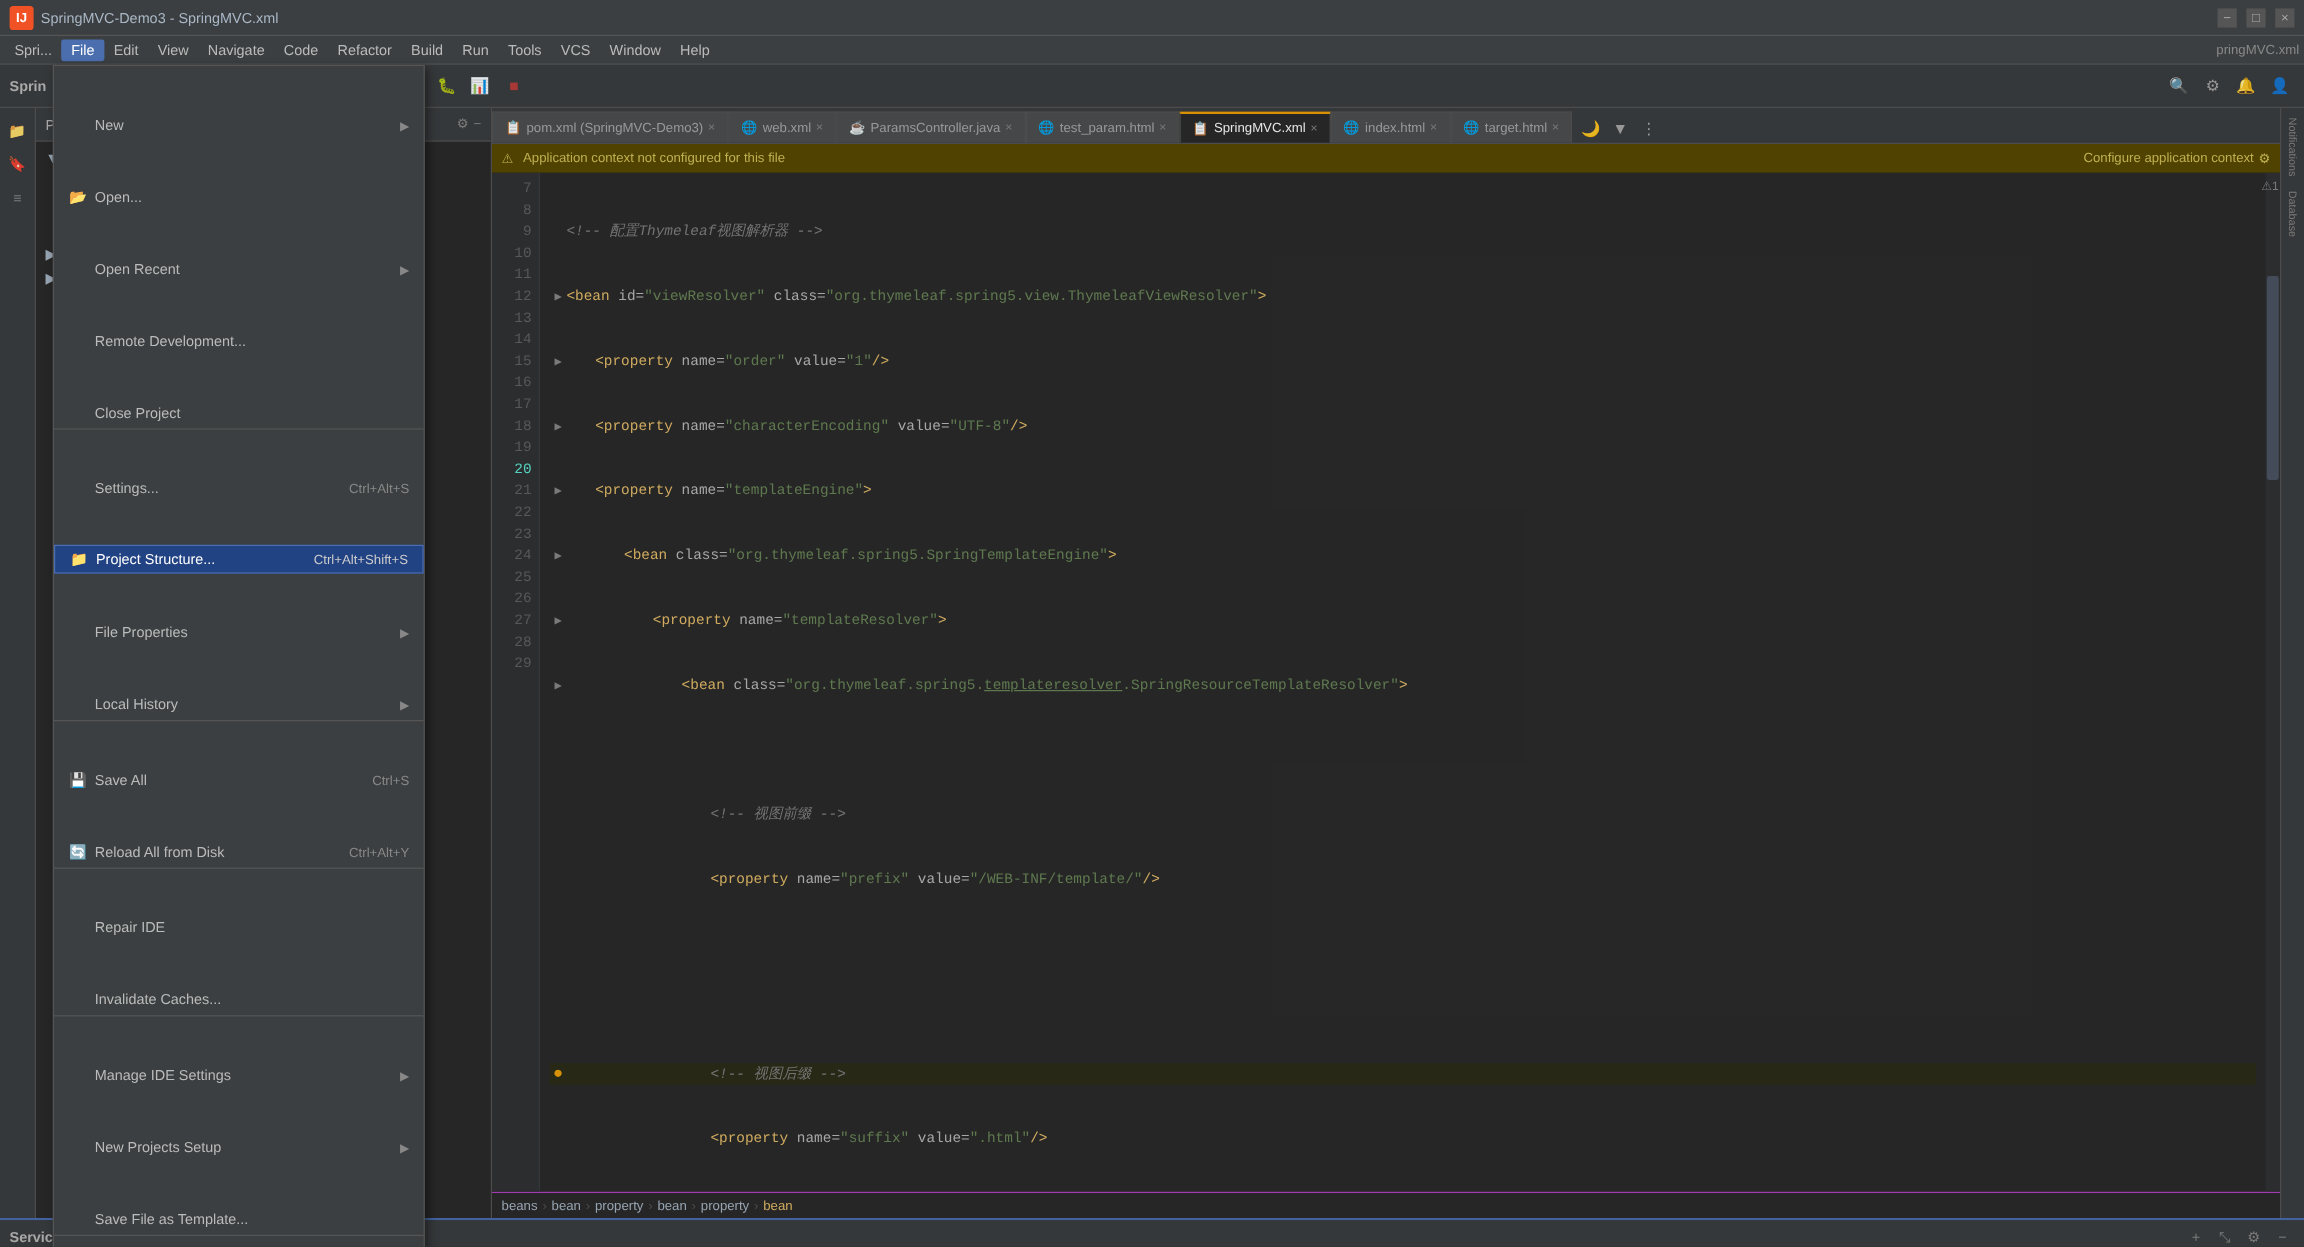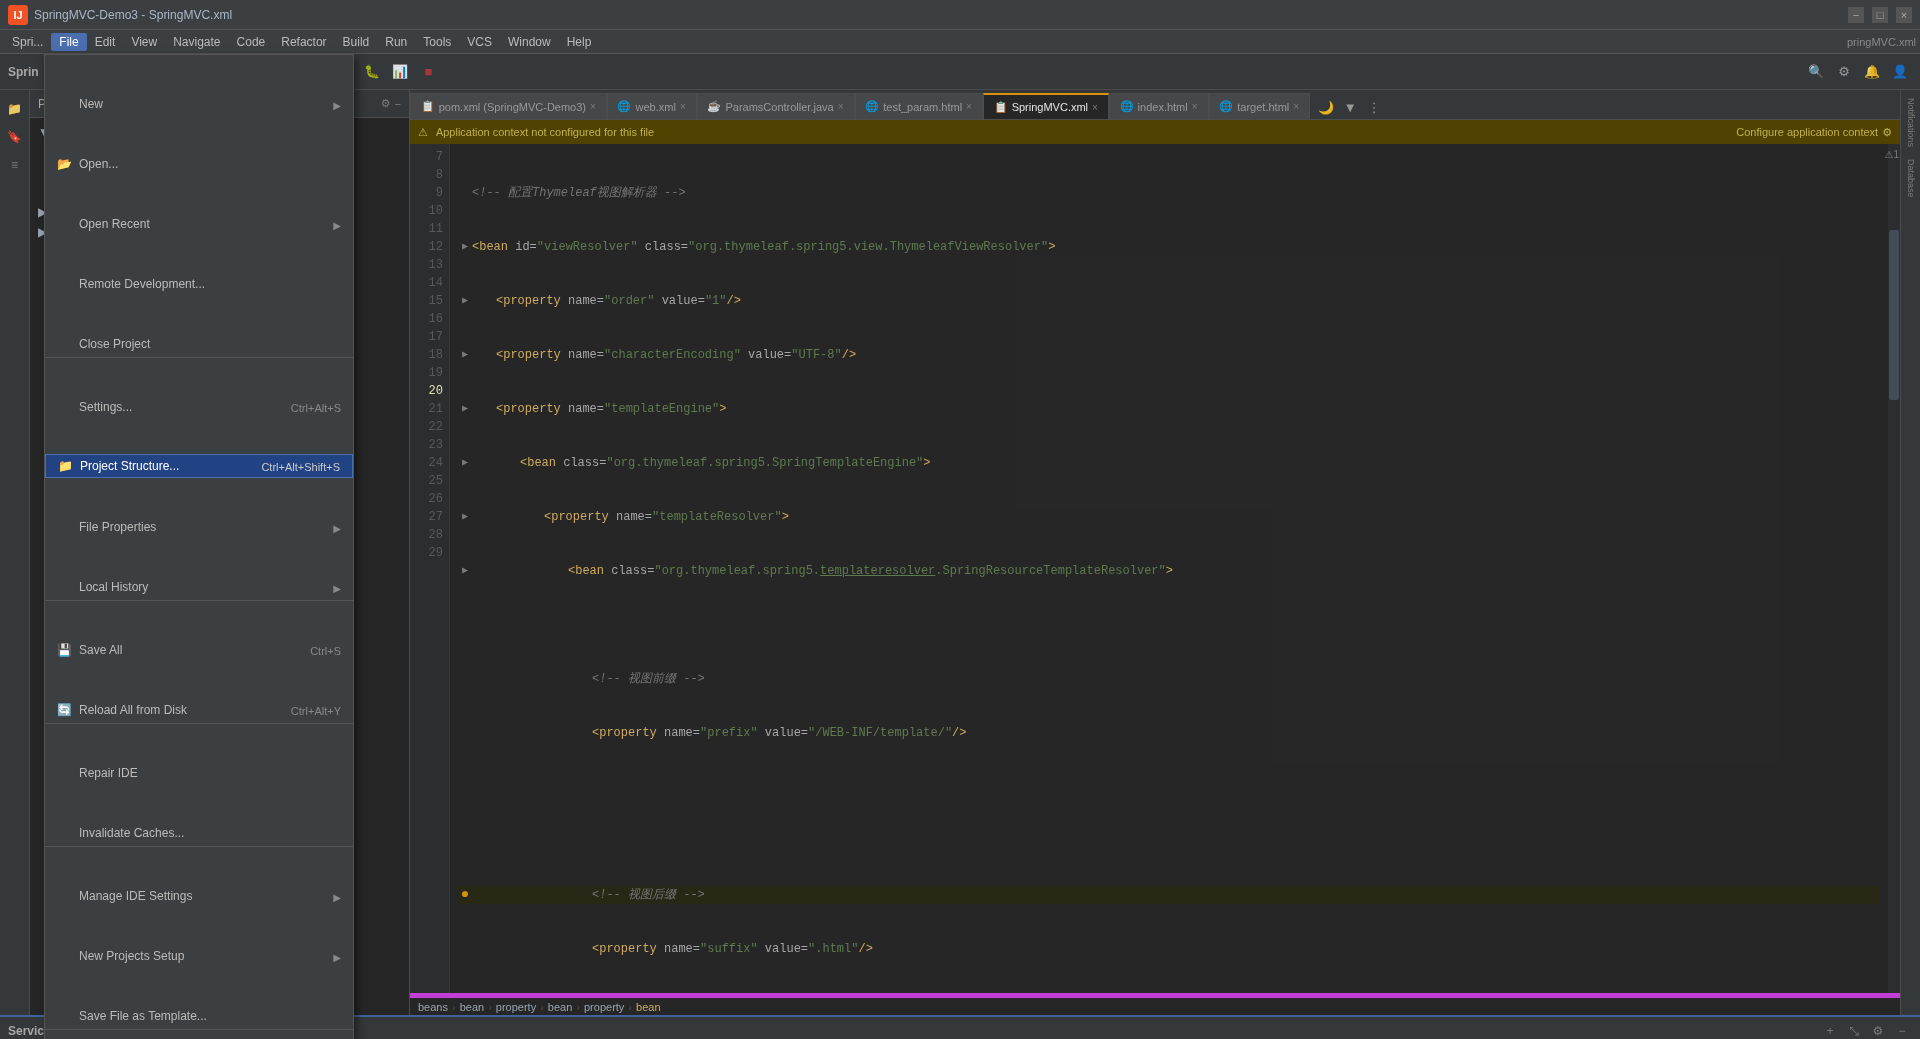--- a/index.html
+++ b/index.html
@@ -278,29 +278,29 @@
       left: 48px; top: 4px; right: 20px;
       font-family: 'Courier New', monospace;
       font-size: 12px;
       line-height: 18px;
       white-space: pre;
     }
     .attr { color: #bababa; }
     .val { color: #6a8759; }
     .tag { color: #e8bf6a; }
     .comment { color: #808080; font-style: italic; }
-    .line-container { display: flex; align-items: flex-end; height: 18px; }
+    .line-container { display: flex; align-items: flex-start; height: 18px; }
     .line-marker { width: 14px; text-align: center; }
     .dot-marker { color: #f0a30a; font-size: 14px; }
     .arrow-marker { color: #888; font-size: 10px; }
 
     #breadcrumb-bar {
       height: 22px;
       background: #2b2b2b;
-      border-top: 5px solid #d946ef;
+      border-top: 1px solid #d946ef;
       display: flex;
       align-items: center;
       padding: 0 8px;
       font-size: 11px;
       color: #888;
       gap: 4px;
     }
     .bc-sep { color: #555; }
     .bc-item { color: #a9b7c6; cursor: pointer; }
     .bc-last { color: #e8bf6a; }
@@ -533,21 +533,21 @@
         <div>10</div>
         <div>11</div>
         <div>12</div>
         <div>13</div>
         <div>14</div>
         <div>15</div>
         <div>16</div>
         <div>17</div>
         <div>18</div>
         <div>19</div>
-        <div style="color:#fef9c3;">20</div>
+        <div style="color:#5eead4;">20</div>
         <div>21</div>
         <div>22</div>
         <div>23</div>
         <div>24</div>
         <div>25</div>
         <div>26</div>
         <div>27</div>
         <div>28</div>
         <div>29</div>
       </div>

